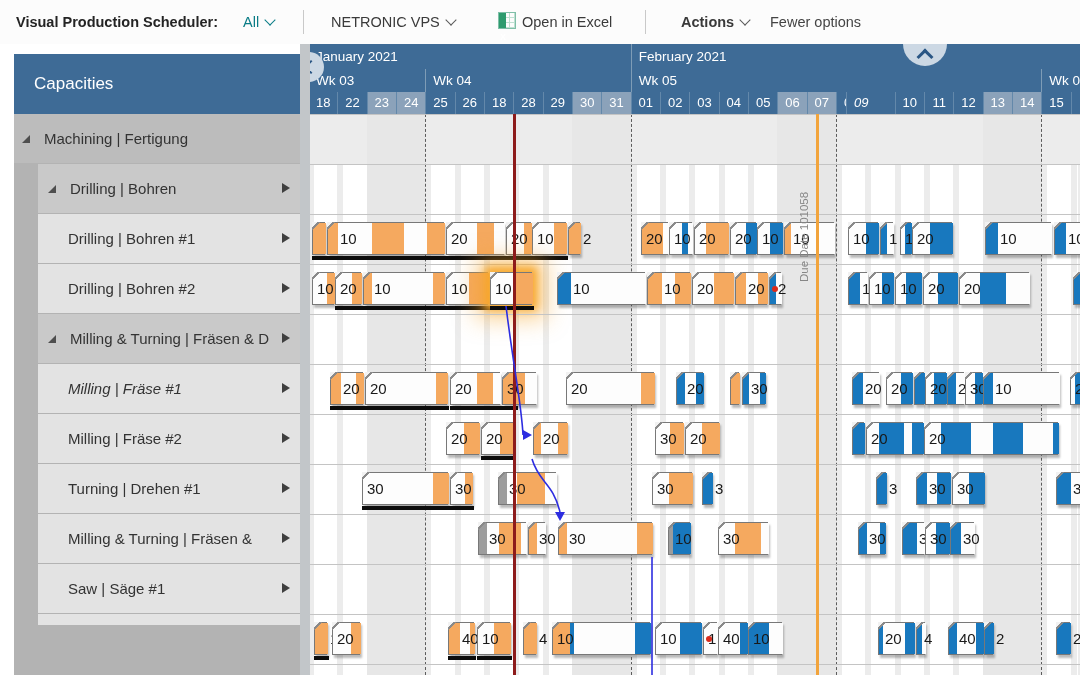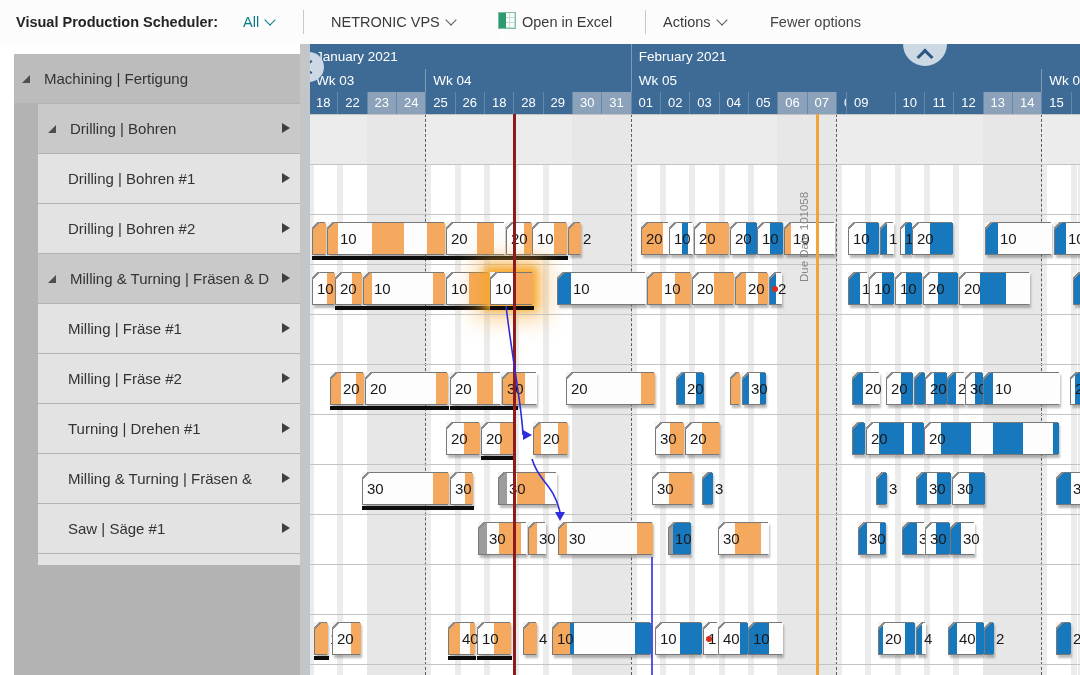--- a/index.html
+++ b/index.html
@@ -6,21 +6,21 @@
   #stage{position:relative;width:1080px;height:675px;overflow:hidden;background:#fff;}
 
   
   #toolbar{position:absolute;left:0;top:0;width:1080px;height:44px;background:#fcfcfc;}
   .tbi{position:absolute;top:0;height:44px;line-height:44px;font-size:14.5px;color:#3a3a3a;white-space:nowrap;}
   #tb-title{left:16px;font-weight:bold;color:#242424;}
   #tb-all{left:243px;color:#0a7c86;}
   .tb-div{position:absolute;top:10px;width:1px;height:24px;background:#c9c9c9;}
   #tb-vps{left:331px;}
   #tb-excel{left:498px;}
-  #tb-actions{left:663px;}
+  #tb-actions{left:681px;font-weight:bold;}
   #tb-fewer{left:770px;color:#444;}
   .chev{display:inline-block;width:7px;height:7px;border-right:1.6px solid #5a5a5a;border-bottom:1.6px solid #5a5a5a;transform:rotate(45deg);margin-left:7px;margin-bottom:3px;}
   .chev.teal{border-color:#0a7c86;}
   .xlicon{display:inline-block;position:relative;width:16px;height:15px;margin-right:6px;vertical-align:-2px;border:1px solid #7fbfa8;background:
     linear-gradient(90deg,#2e9b6e 0 7px,transparent 7px),
     repeating-linear-gradient(0deg,#bfe0d2 0 1px,transparent 1px 5px),
     repeating-linear-gradient(90deg,#bfe0d2 0 1px,transparent 1px 5px);}
   .xlicon::after{content:"X";position:absolute;left:1px;top:2px;font-size:9px;font-weight:bold;color:#fff;}
 
   
@@ -87,20 +87,21 @@
     <span class="tbi" id="tb-all"><span>All</span><span class="chev teal"></span></span>
     <span class="tb-div" style="left:303px"></span>
     <span class="tbi" id="tb-vps"><span>NETRONIC VPS</span><span class="chev"></span></span>
     <span class="tbi" id="tb-excel"><span class="xlicon"></span><span>Open in Excel</span></span>
     <span class="tb-div" style="left:645px"></span>
     <span class="tbi" id="tb-actions"><span>Actions</span><span class="chev"></span></span>
     <span class="tbi" id="tb-fewer">Fewer options</span>
   </div>
 
   <div id="sidebar">
+    <div id="cap-header">Capacities</div>
     <div id="side-rows">
         <div class="srow lv0">
           <div class="tri-exp" style="left: 8px;"></div>
           <div class="lbl" style="left: 30px; right: 26px;">Machining | Fertigung</div>
         </div>
         <div class="srow lv1">
           <div class="tri-exp" style="left: 10px;"></div>
           <div class="lbl" style="left: 32px; right: 26px; text-align: right;">Drilling | Bohren</div>
           <div class="tri-right"></div>
         </div>
@@ -111,21 +112,21 @@
         <div class="srow lv2">
           <div class="lbl" style="left: 30px; right: 26px;">Drilling | Bohren #2</div>
           <div class="tri-right"></div>
         </div>
         <div class="srow lv1">
           <div class="tri-exp" style="left: 10px;"></div>
           <div class="lbl" style="left: 32px; right: 13px;">Milling &amp; Turning | Fräsen &amp; D</div>
           <div class="tri-right"></div>
         </div>
         <div class="srow lv2">
-          <div class="lbl" style="left: 30px; right: 26px;">Milling | Fräse #1</div>
+          <div class="lbl" style="left: 30px; right: 26px; font-style: italic;">Milling | Fräse #1</div>
           <div class="tri-right"></div>
         </div>
         <div class="srow lv2">
           <div class="lbl" style="left: 30px; right: 26px;">Milling | Fräse #2</div>
           <div class="tri-right"></div>
         </div>
         <div class="srow lv2">
           <div class="lbl" style="left: 30px; right: 26px;">Turning | Drehen #1</div>
           <div class="tri-right"></div>
         </div>
@@ -169,21 +170,21 @@
         <div class="dcell we" style="left: 261.997px; width: 29.333px;">30</div>
         <div class="dcell we" style="left: 291.33px; width: 29.333px;">31</div>
         <div class="dcell" style="left: 320.663px; width: 29.333px;">01</div>
         <div class="dcell" style="left: 349.996px; width: 29.333px;">02</div>
         <div class="dcell" style="left: 379.329px; width: 29.333px;">03</div>
         <div class="dcell" style="left: 408.662px; width: 29.333px;">04</div>
         <div class="dcell" style="left: 437.995px; width: 29.333px;">05</div>
         <div class="dcell we" style="left: 467.328px; width: 29.333px;">06</div>
         <div class="dcell we" style="left: 496.661px; width: 29.333px;">07</div>
         <div class="dcell" style="left: 525.994px; width: 29.333px;">08</div>
-        <div class="dcell" style="left: 536px; width: 29.333px;">09</div>
+        <div class="dcell" style="left: 536px; width: 29.333px; font-style: italic;">09</div>
         <div class="dcell" style="left: 584.66px; width: 29.333px;">10</div>
         <div class="dcell" style="left: 613.993px; width: 29.333px;">11</div>
         <div class="dcell" style="left: 643.326px; width: 29.333px;">12</div>
         <div class="dcell we" style="left: 672.659px; width: 29.333px;">13</div>
         <div class="dcell we" style="left: 701.992px; width: 29.333px;">14</div>
         <div class="dcell" style="left: 731.325px; width: 29.333px;">15</div>
         <div class="dcell" style="left: 760.658px; width: 29.333px;"></div>
       </div>
     <div id="rows">
         <div class="solidband"></div>

